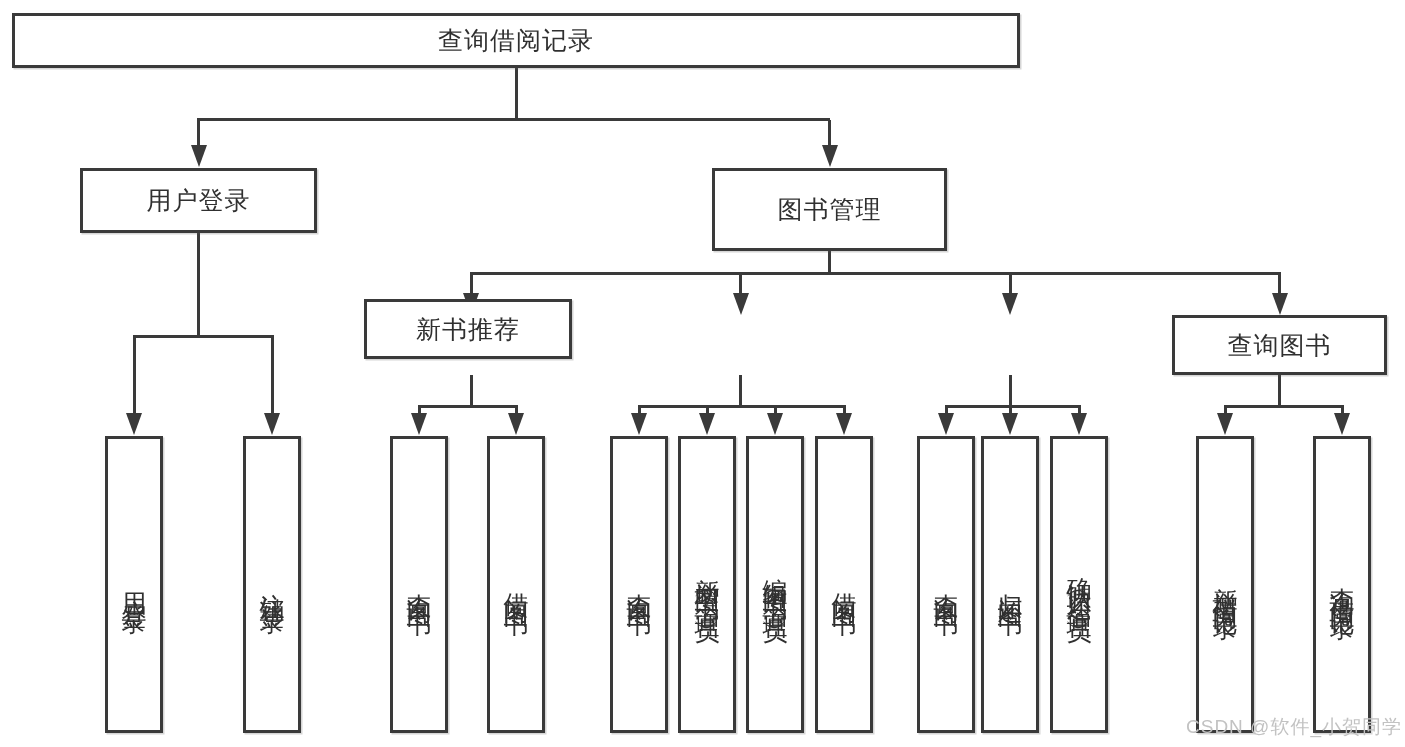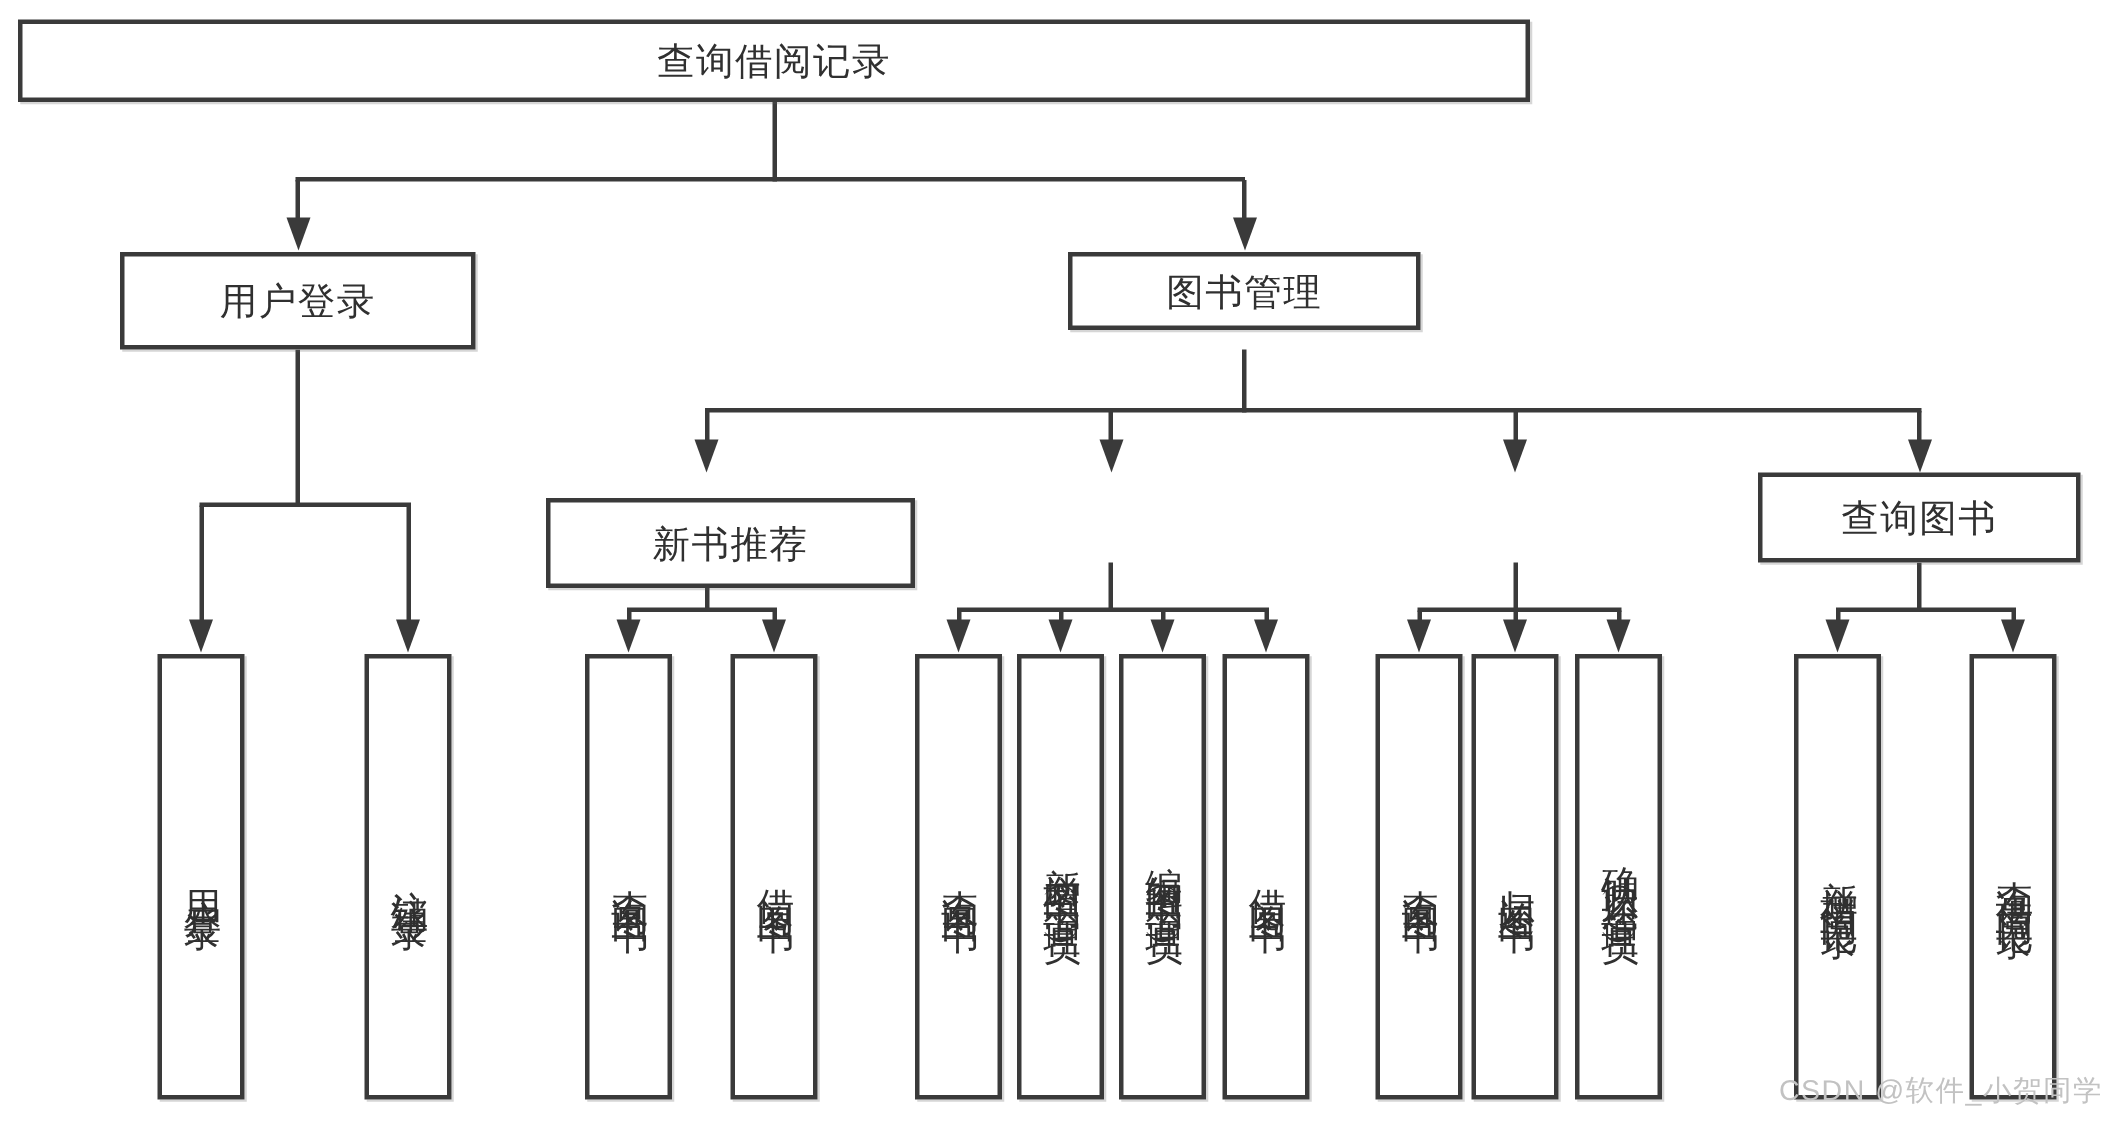--- a/index.html
+++ b/index.html
@@ -97,25 +97,25 @@
   <div class="arw" style="left:1217px;top:413px"></div>
   <div class="arw" style="left:1334px;top:413px"></div>
 
   <div class="box" style="left:12px;top:13px;width:1008px;height:55px">
     <span class="hl">查询借阅记录</span>
   </div>
 
   <div class="box" style="left:80px;top:168px;width:237px;height:65px">
     <span class="hl">用户登录</span>
   </div>
-  <div class="box" style="left:712px;top:168px;width:235px;height:52px">
+  <div class="box" style="left:712px;top:168px;width:235px;height:83px">
     <span class="hl">图书管理</span>
   </div>
 
-  <div class="box" style="left:364px;top:332px;width:246px;height:60px">
+  <div class="box" style="left:364px;top:299px;width:208px;height:60px">
     <span class="hl">新书推荐</span>
   </div>
   <div class="box" style="left:1172px;top:315px;width:215px;height:60px">
     <span class="hl">查询图书</span>
   </div>
 
   <div class="box" style="left:105px;top:436px;width:58px;height:297px">
     <span class="vl">用户登录</span>
   </div>
   <div class="box" style="left:243px;top:436px;width:58px;height:297px">

